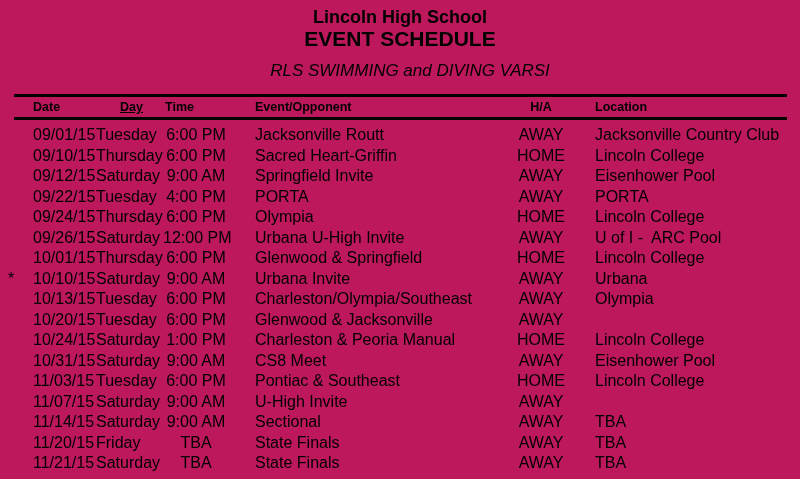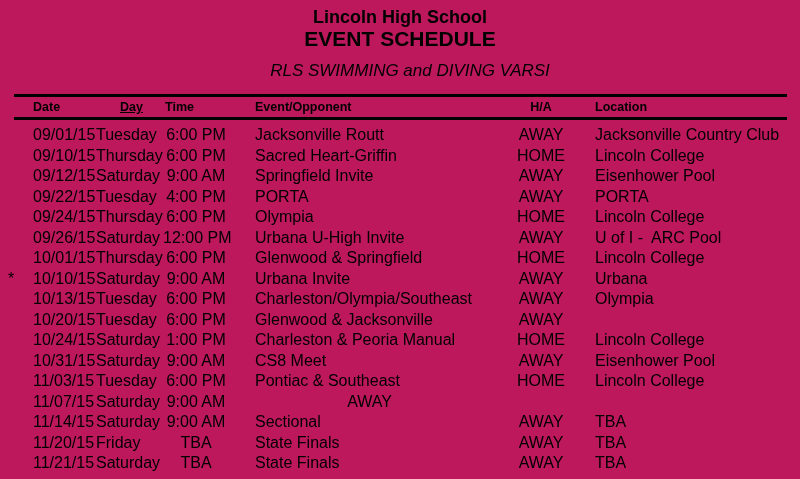--- a/index.html
+++ b/index.html
@@ -84,20 +84,20 @@
         <div class="trow"><div class="c-flag"></div><div class="c-date">09/22/15</div><div class="c-day">Tuesday</div><div class="c-time">4:00 PM</div><div class="c-event">PORTA</div><div class="c-ha">AWAY</div><div class="c-loc">PORTA</div></div>
         <div class="trow"><div class="c-flag"></div><div class="c-date">09/24/15</div><div class="c-day">Thursday</div><div class="c-time">6:00 PM</div><div class="c-event">Olympia</div><div class="c-ha">HOME</div><div class="c-loc">Lincoln College</div></div>
         <div class="trow"><div class="c-flag"></div><div class="c-date">09/26/15</div><div class="c-day">Saturday</div><div class="c-time">12:00 PM</div><div class="c-event">Urbana U-High Invite</div><div class="c-ha">AWAY</div><div class="c-loc">U of I -  ARC Pool</div></div>
         <div class="trow"><div class="c-flag"></div><div class="c-date">10/01/15</div><div class="c-day">Thursday</div><div class="c-time">6:00 PM</div><div class="c-event">Glenwood &amp; Springfield</div><div class="c-ha">HOME</div><div class="c-loc">Lincoln College</div></div>
         <div class="trow"><div class="c-flag">*</div><div class="c-date">10/10/15</div><div class="c-day">Saturday</div><div class="c-time">9:00 AM</div><div class="c-event">Urbana Invite</div><div class="c-ha">AWAY</div><div class="c-loc">Urbana</div></div>
         <div class="trow"><div class="c-flag"></div><div class="c-date">10/13/15</div><div class="c-day">Tuesday</div><div class="c-time">6:00 PM</div><div class="c-event">Charleston/Olympia/Southeast</div><div class="c-ha">AWAY</div><div class="c-loc">Olympia</div></div>
         <div class="trow"><div class="c-flag"></div><div class="c-date">10/20/15</div><div class="c-day">Tuesday</div><div class="c-time">6:00 PM</div><div class="c-event">Glenwood &amp; Jacksonville</div><div class="c-ha">AWAY</div></div>
         <div class="trow"><div class="c-flag"></div><div class="c-date">10/24/15</div><div class="c-day">Saturday</div><div class="c-time">1:00 PM</div><div class="c-event">Charleston &amp; Peoria Manual</div><div class="c-ha">HOME</div><div class="c-loc">Lincoln College</div></div>
         <div class="trow"><div class="c-flag"></div><div class="c-date">10/31/15</div><div class="c-day">Saturday</div><div class="c-time">9:00 AM</div><div class="c-event">CS8 Meet</div><div class="c-ha">AWAY</div><div class="c-loc">Eisenhower Pool</div></div>
         <div class="trow"><div class="c-flag"></div><div class="c-date">11/03/15</div><div class="c-day">Tuesday</div><div class="c-time">6:00 PM</div><div class="c-event">Pontiac &amp; Southeast</div><div class="c-ha">HOME</div><div class="c-loc">Lincoln College</div></div>
-        <div class="trow"><div class="c-flag"></div><div class="c-date">11/07/15</div><div class="c-day">Saturday</div><div class="c-time">9:00 AM</div><div class="c-ha">AWAY</div></div>
+        <div class="trow"><div class="c-flag"></div><div class="c-date">11/07/15</div><div class="c-day">Saturday</div><div class="c-time">9:00 AM</div><div class="c-event">U-High Invite</div><div class="c-ha">AWAY</div></div>
         <div class="trow"><div class="c-flag"></div><div class="c-date">11/14/15</div><div class="c-day">Saturday</div><div class="c-time">9:00 AM</div><div class="c-event">Sectional</div><div class="c-ha">AWAY</div><div class="c-loc">TBA</div></div>
         <div class="trow"><div class="c-flag"></div><div class="c-date">11/20/15</div><div class="c-day">Friday</div><div class="c-time">TBA</div><div class="c-event">State Finals</div><div class="c-ha">AWAY</div><div class="c-loc">TBA</div></div>
         <div class="trow"><div class="c-flag"></div><div class="c-date">11/21/15</div><div class="c-day">Saturday</div><div class="c-time">TBA</div><div class="c-event">State Finals</div><div class="c-ha">AWAY</div><div class="c-loc">TBA</div></div>
       </div>
 
   </div>
 </div>
 
 </body></html>

